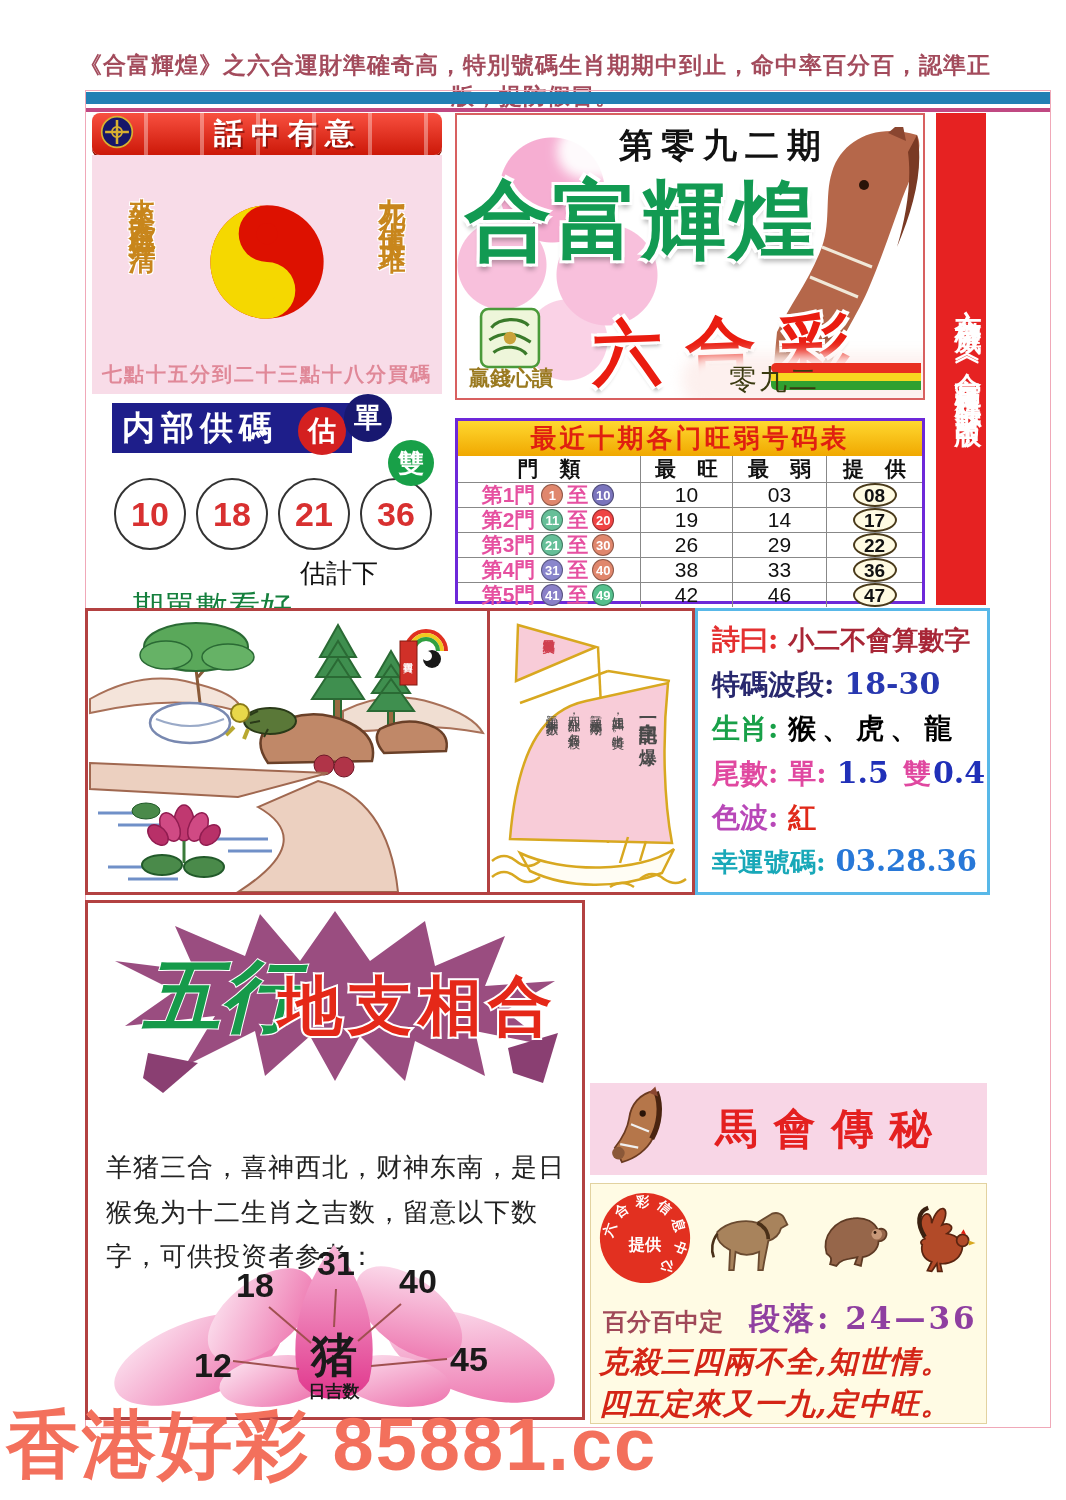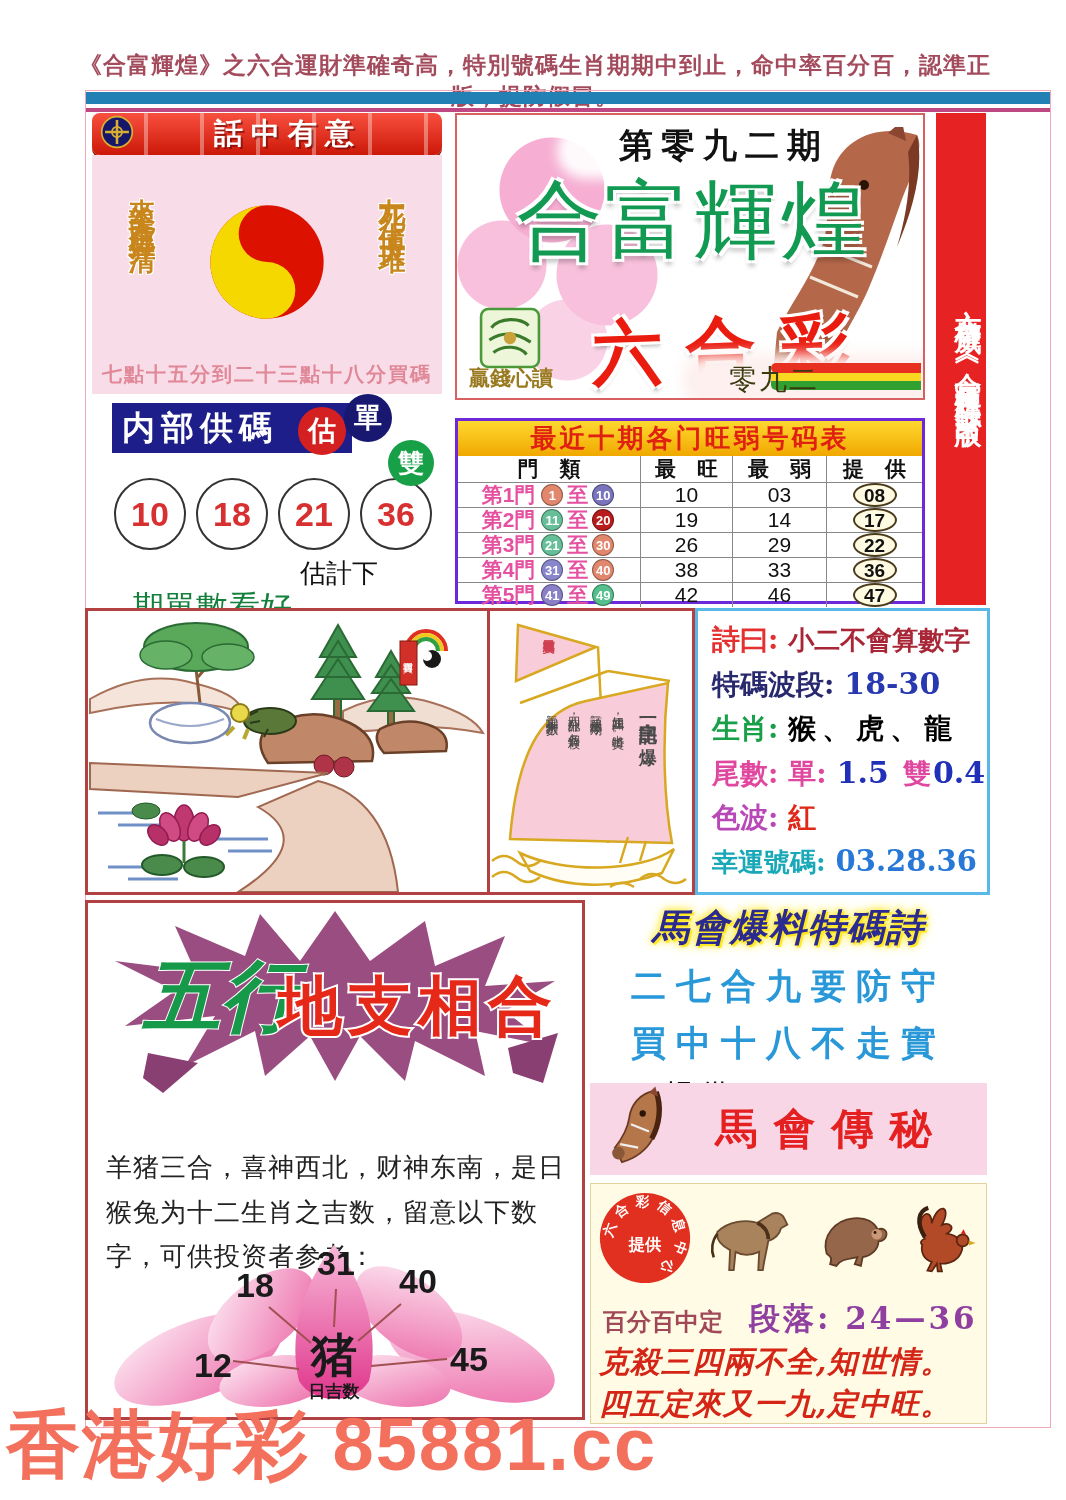--- a/index.html
+++ b/index.html
@@ -54,22 +54,22 @@
   
   #masthead { left:455px; top:113px; width:470px; height:287px; border:2px solid #d86060;
     background:#fff; overflow:hidden;
     background-image:
       radial-gradient(circle at 95px 75px, #f6aed2 0 52px, rgba(246,174,210,0) 53px),
       radial-gradient(circle at 45px 150px, #f8c0dc 0 44px, rgba(248,192,220,0) 45px),
       radial-gradient(circle at 150px 160px, #f8c0dc 0 50px, rgba(248,192,220,0) 51px),
       radial-gradient(circle at 110px 225px, #fad2e6 0 40px, rgba(250,210,230,0) 41px); }
   #masthead-issue { position:absolute; left:162px; top:8px; font-size:34px; font-weight:bold;
     color:#111; letter-spacing:8px; }
-  #masthead-brand { position:absolute; left:8px; top:48px; width:455px; text-align:center;
-    font-size:86px; font-weight:normal; color:#129a52; letter-spacing:2px;
+  #masthead-brand { position:absolute; left:8px; top:48px; width:455px; 
+    font-size:86px; font-weight:bold; color:#129a52; letter-spacing:2px;
     text-shadow:-3px -3px 0 #fff,3px -3px 0 #fff,-3px 3px 0 #fff,3px 3px 0 #fff,0 6px 5px rgba(0,0,0,.3); }
   #masthead-sub { position:absolute; left:135px; top:188px; font-size:70px; font-weight:bold;
     color:#ea1c10; letter-spacing:24px; transform:rotate(-2deg);
     text-shadow:-3px -3px 0 #fff,3px -3px 0 #fff,-3px 3px 0 #fff,3px 3px 0 #fff,0 5px 4px rgba(0,0,0,.25); }
   #masthead-horse { position:absolute; right:-4px; top:12px; }
   #money-seal { position:absolute; left:22px; top:192px; }
   #masthead-note { position:absolute; left:12px; bottom:6px; color:#9a7a20; font-size:21px; font-weight:bold; }
   #censor-a { position:absolute; left:100px; top:8px; width:170px; height:56px; background:#fff;
     border-radius:28px; filter:blur(6px); opacity:.95; }
   #censor-b { position:absolute; left:225px; bottom:-8px; width:310px; height:52px; background:#fdf0ee;
@@ -269,21 +269,21 @@
       <div class="tcell">
           <span class="offer-pill">08</span>
         </div>
     </div>
 
     <div class="trow trow-data">
       <div class="tcell">
         <span class="door-label">第2門</span>
         <span class="ball" style="background: rgb(102, 191, 152);">11</span>
         <span class="zhi">至</span>
-        <span class="ball" style="background: #b91c1c;">20</span>
+        <span class="ball" style="background: #ef4444;">20</span>
       </div>
       <div class="tcell">19</div>
       <div class="tcell">14</div>
       <div class="tcell">
           <span class="offer-pill">17</span>
         </div>
     </div>
 
     <div class="trow trow-data">
       <div class="tcell">
@@ -484,26 +484,20 @@
           <text x="315" y="62" font-size="34">40</text>
           <text x="110" y="146" font-size="34">12</text>
           <text x="366" y="140" font-size="34">45</text>
           <text x="231" y="140" font-size="46" font-family="'DejaVu Serif',serif">猪</text>
           <text x="231" y="166" font-size="17">日吉数</text>
         </g>
       </svg>
     </div>
   </div>
 
-  <div id="poem-box" class="abs">
-    <div id="poem-title">馬會爆料特碼詩</div>
-    <div class="poem-line">二七合九要防守</div>
-    <div class="poem-line">買中十八不走實</div>
-    <div id="poem-provide">提供: 05 12 40</div>
-  </div>
 
   <div id="chuanmi-band" class="abs">
     <span style="margin-left:14px">
       <svg width="72" height="82" viewBox="0 0 80 90">
         <path d="M55,5 C40,8 30,20 28,35 C26,48 20,58 12,68 L20,84 C35,80 48,70 54,58 C60,45 64,28 62,15 Z" fill="#b5764a" stroke="#6a3a20" stroke-width="2"></path>
         <path d="M58,6 C64,22 62,42 53,58" fill="none" stroke="#4a2410" stroke-width="6"></path>
         <path d="M50,7 L57,0 L60,11 Z" fill="#8a4630"></path>
         <circle cx="43" cy="30" r="3.5" fill="#2a1408"></circle>
         <path d="M30,42 L50,50 M18,64 L38,68" stroke="#f0f0f0" stroke-width="2.5" fill="none"></path>
         <circle cx="16" cy="74" r="7" fill="#8a5838"></circle>

